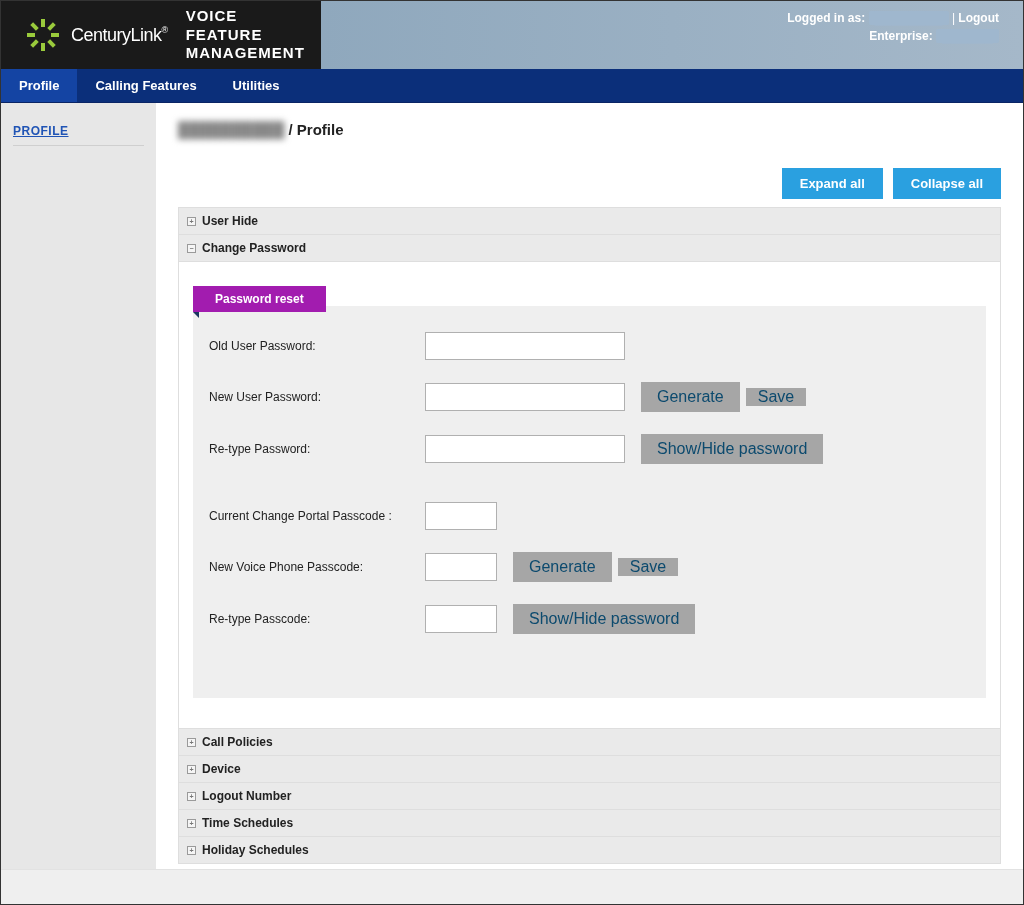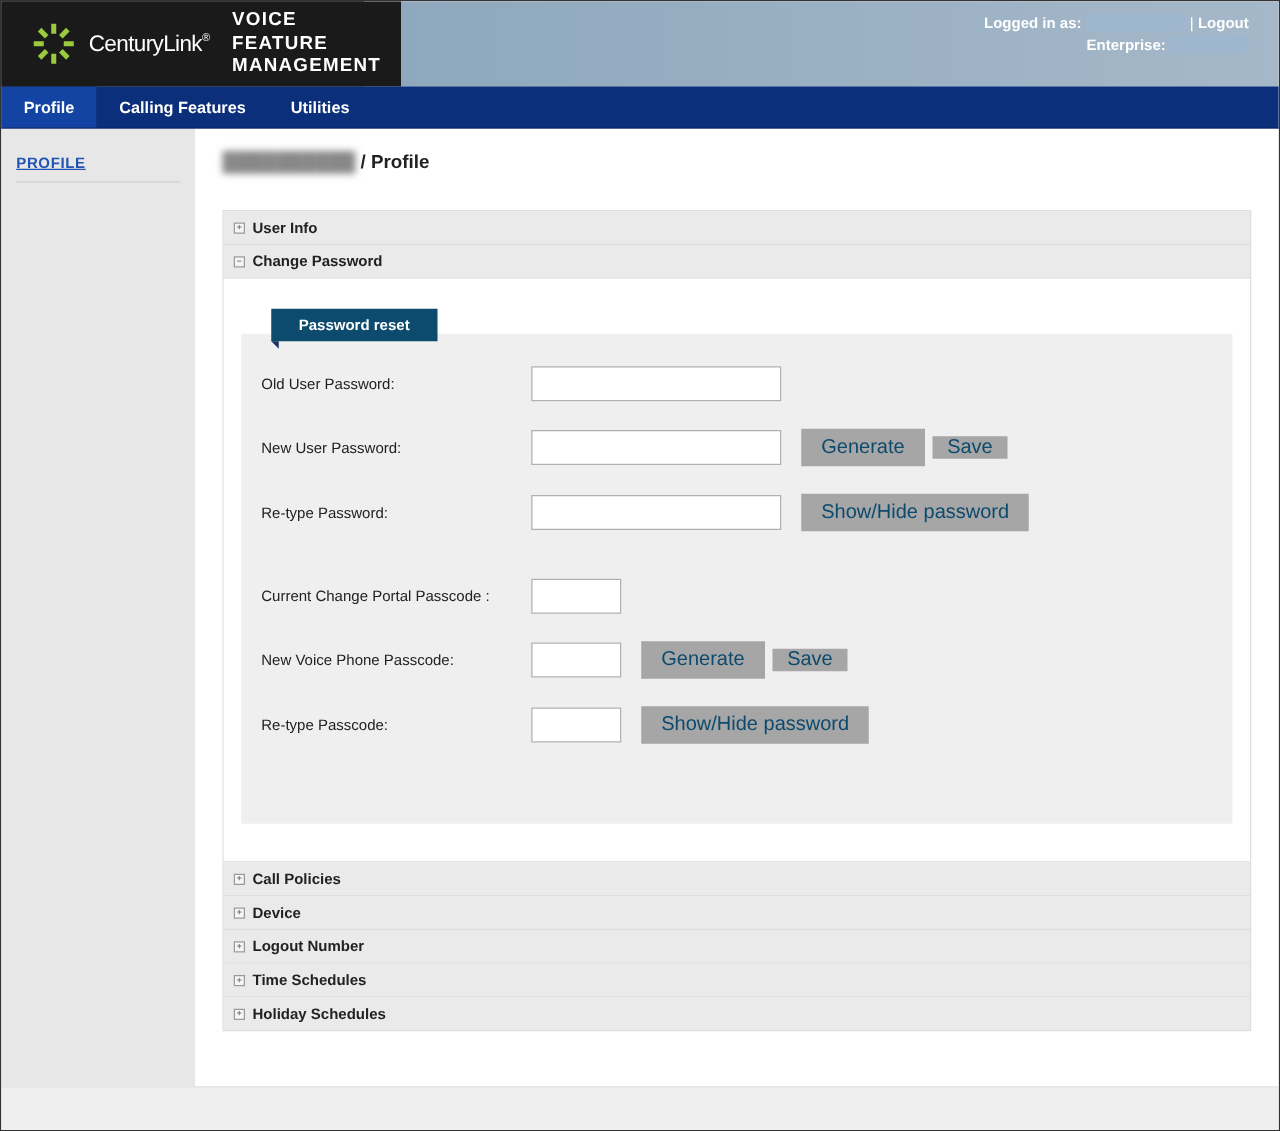--- a/index.html
+++ b/index.html
@@ -36,21 +36,21 @@
   .btn-blue { background: #2aa0e0; color: #fff; font-size: 13px; font-weight: bold; padding: 8px 18px; border: none; cursor: pointer; }
 
   
   .accordion { border: 1px solid #dedede; }
   .acc-item { }
   .acc-header { background: #eaeaea; border-bottom: 1px solid #dedede; padding: 6px 8px; font-size: 12px; font-weight: bold; color: #222; cursor: pointer; display: flex; align-items: center; gap: 6px; }
   .acc-header .exp-icon { width: 9px; height: 9px; border: 1px solid #9a9a9a; font-size: 7px; line-height: 7px; text-align: center; color: #777; background: #f5f5f5; display: inline-flex; align-items:center; justify-content:center; }
   .acc-body { padding: 24px 14px 30px 14px; border-bottom: 1px solid #dedede; background:#fff; }
 
   .panel-card { background: #efefef; padding: 0 0 42px 0; position: relative; }
-  .panel-tab { position: absolute; top: -20px; left: 0; background: #0c4a6e; color: #fff; font-size: 12px; font-weight: bold; padding: 6px 22px; margin-left: 24px; }
+  .panel-tab { position: absolute; top: -20px; left: 0; background: #a21caf; color: #fff; font-size: 12px; font-weight: bold; padding: 6px 22px; }
   .panel-tab::after { content: ''; position: absolute; left: 0; bottom: -6px; width: 0; height: 0; border-top: 6px solid #1b3560; border-left: 6px solid transparent; }
   .panel-inner { padding: 26px 16px 0 16px; }
   .form-row { display: flex; align-items: center; margin-bottom: 22px; gap: 16px; }
   .form-row.extra-gap { margin-top: 38px; }
   .form-label { width: 200px; font-size: 12px; color: #222; }
   .form-input { border: 1px solid #b0b0b0; height: 28px; padding: 2px 6px; font-size: 12px; }
   .w200 { width: 200px; }
   .w76 { width: 72px; }
   .btn-gray { background: #a6a6a6; color: #0c4a6e; font-size: 16px; padding: 6px 16px; border: none; cursor: pointer; }
   .btn-gray.small { padding: 0 12px; }
@@ -112,27 +112,31 @@
   <div class="sidebar">
     <a href="#">PROFILE</a>
     <hr>
   </div>
 
   <div class="main">
     <div class="breadcrumb">
       <span class="obsc">██████████</span><span> / </span><span>Profile</span>
     </div>
 
+    <div class="actions-row">
+      <button class="btn-blue">Expand all</button>
+      <button class="btn-blue">Collapse all</button>
+    </div>
 
     <div class="accordion">
 
       <div class="acc-item">
         <div class="acc-header">
           <span class="exp-icon">+</span>
-          <span>User Info</span>
+          <span>User Hide</span>
         </div>
       </div>
 
       <div class="acc-item">
         <div class="acc-header">
           <span class="exp-icon">−</span>
           <span>Change Password</span>
         </div>
         <div class="acc-body">
           <div style="height:20px"></div>

